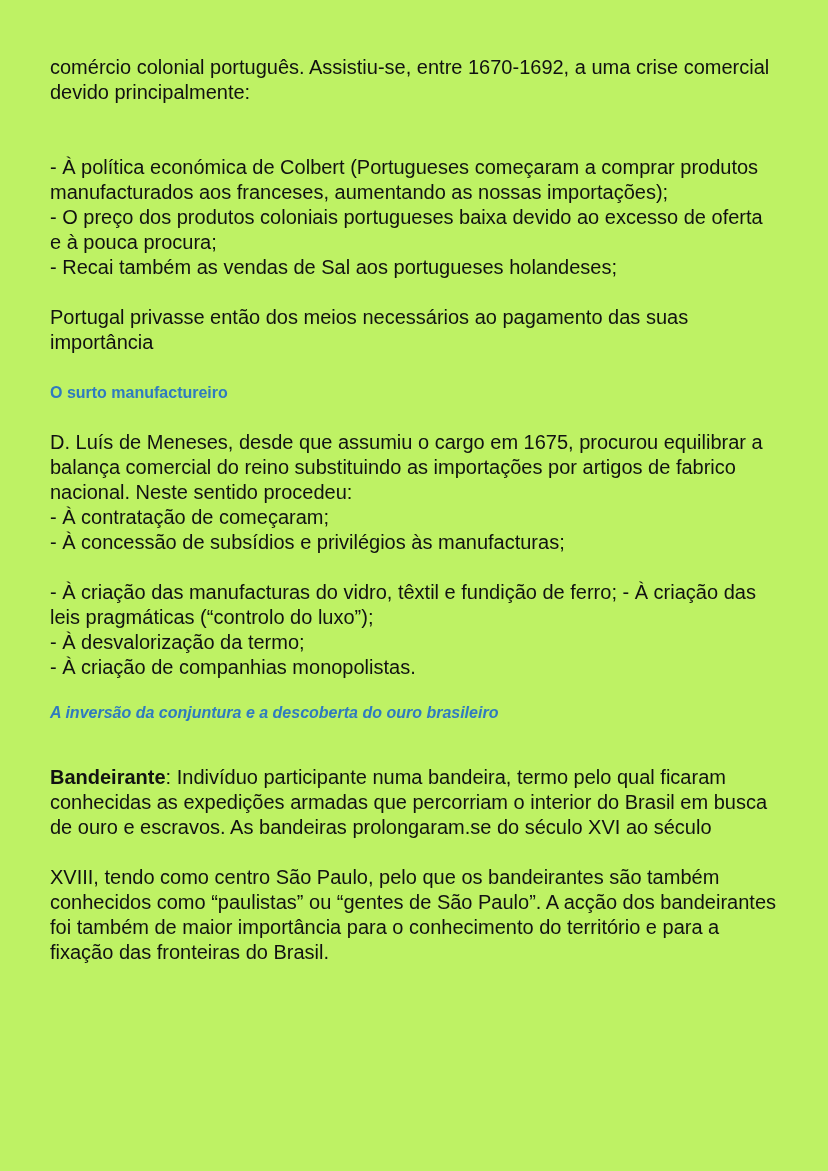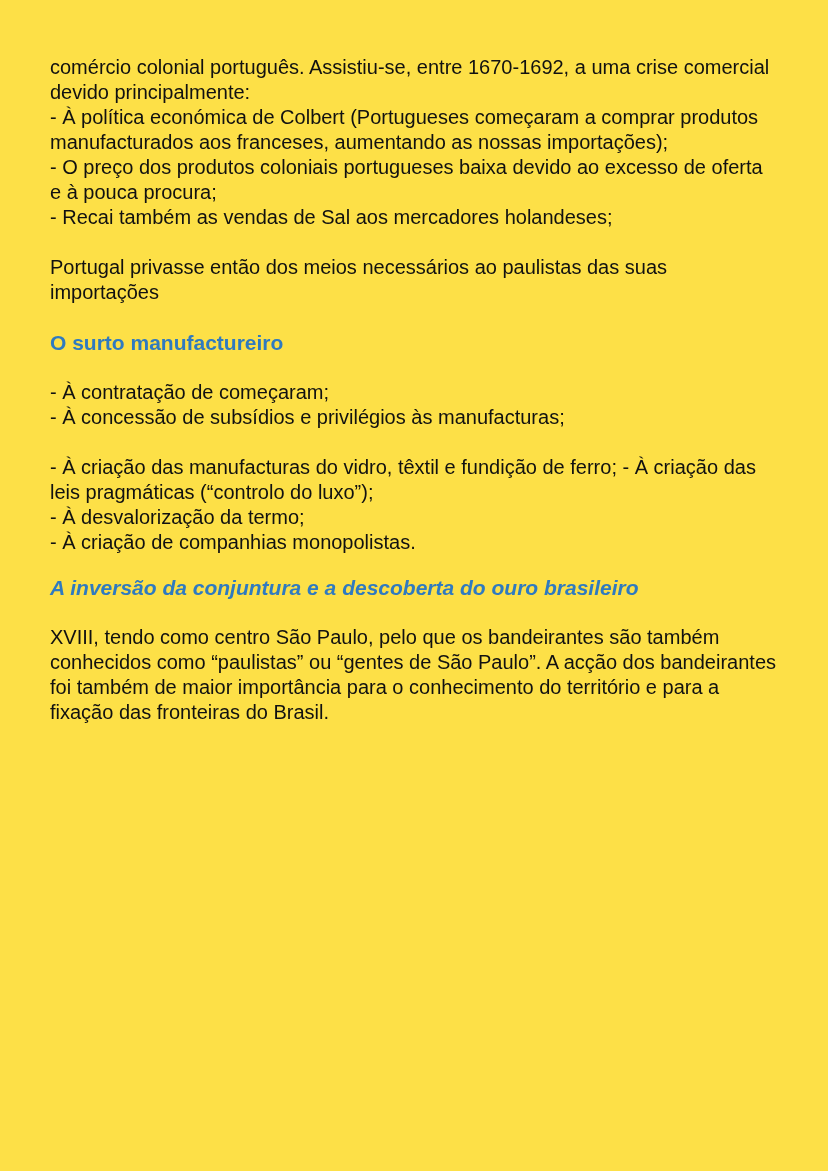--- a/index.html
+++ b/index.html
@@ -5,71 +5,73 @@
   * { margin: 0; padding: 0; box-sizing: border-box; }
   html, body {
     width: 828px;
     background: #ffffff;
     font-family: "Liberation Sans", "DejaVu Sans", sans-serif;
   }
   .page {
     position: relative;
     width: 828px;
     height: 1171px;
-    background: #fde047;
+    background: #bef264;
     overflow: hidden;
   }
   .content {
     padding: 55px 50px 0 50px;
     color: #111111;
     font-size: 20px;
     line-height: 25px;
   }
   .para { margin: 0; }
   .m-top-25 { margin-top: 25px; }
   .m-top-20 { margin-top: 20px; font-style: italic; }
   .m-top-40 { margin-top: 40px; }
-  .m-top-50 { }
+  .m-top-50 { margin-top: 50px; }
   .heading {
     color: var(--heading-color, #2f7ac0);
     font-weight: bold;
-    font-size: 21px;
+    font-size: 16px;
     line-height: 25px;
   }
   .list-item { margin: 0; }
   .bold-term { font-weight: bold; }
 </style>
 </head>
 <body>
 
 <div class="page">
   <div class="content">
 
     <p class="para">comércio colonial português. Assistiu-se, entre 1670-1692, a uma crise comercial devido principalmente:</p>
 
     <div class="m-top-50">
       <div class="list-item">- À política económica de Colbert (Portugueses começaram a comprar produtos manufacturados aos franceses, aumentando as nossas importações);</div>
       <div class="list-item">- O preço dos produtos coloniais portugueses baixa devido ao excesso de oferta e à pouca procura;</div>
-      <div class="list-item">- Recai também as vendas de Sal aos mercadores holandeses;</div>
+      <div class="list-item">- Recai também as vendas de Sal aos portugueses holandeses;</div>
     </div>
 
-    <p class="para m-top-25">Portugal privasse então dos meios necessários ao paulistas das suas importações</p>
+    <p class="para m-top-25">Portugal privasse então dos meios necessários ao pagamento das suas importância</p>
 
     <h2 class="heading m-top-25">O surto manufactureiro</h2>
 
     <div class="m-top-25">
+      <p class="para">D. Luís de Meneses, desde que assumiu o cargo em 1675, procurou equilibrar a balança comercial do reino substituindo as importações por artigos de fabrico nacional. Neste sentido procedeu:</p>
       <div class="list-item">- À contratação de começaram;</div>
       <div class="list-item">- À concessão de subsídios e privilégios às manufacturas;</div>
     </div>
 
     <div class="m-top-25">
       <div class="list-item">- À criação das manufacturas do vidro, têxtil e fundição de ferro; - À criação das leis pragmáticas (“controlo do luxo”);</div>
       <div class="list-item">- À desvalorização da termo;</div>
       <div class="list-item">- À criação de companhias monopolistas.</div>
     </div>
 
     <h2 class="heading m-top-20">A inversão da conjuntura e a descoberta do ouro brasileiro</h2>
 
+    <p class="para m-top-40"><span class="bold-term">Bandeirante</span><span>: Indivíduo participante numa bandeira, termo pelo qual ficaram conhecidas as expedições armadas que percorriam o interior do Brasil em busca de ouro e escravos. As bandeiras prolongaram.se do século XVI ao século</span></p>
 
     <p class="para m-top-25">XVIII, tendo como centro São Paulo, pelo que os bandeirantes são também conhecidos como “paulistas” ou “gentes de São Paulo”. A acção dos bandeirantes foi também de maior importância para o conhecimento do território e para a fixação das fronteiras do Brasil.</p>
 
   </div>
 </div>
 
 </body></html>

